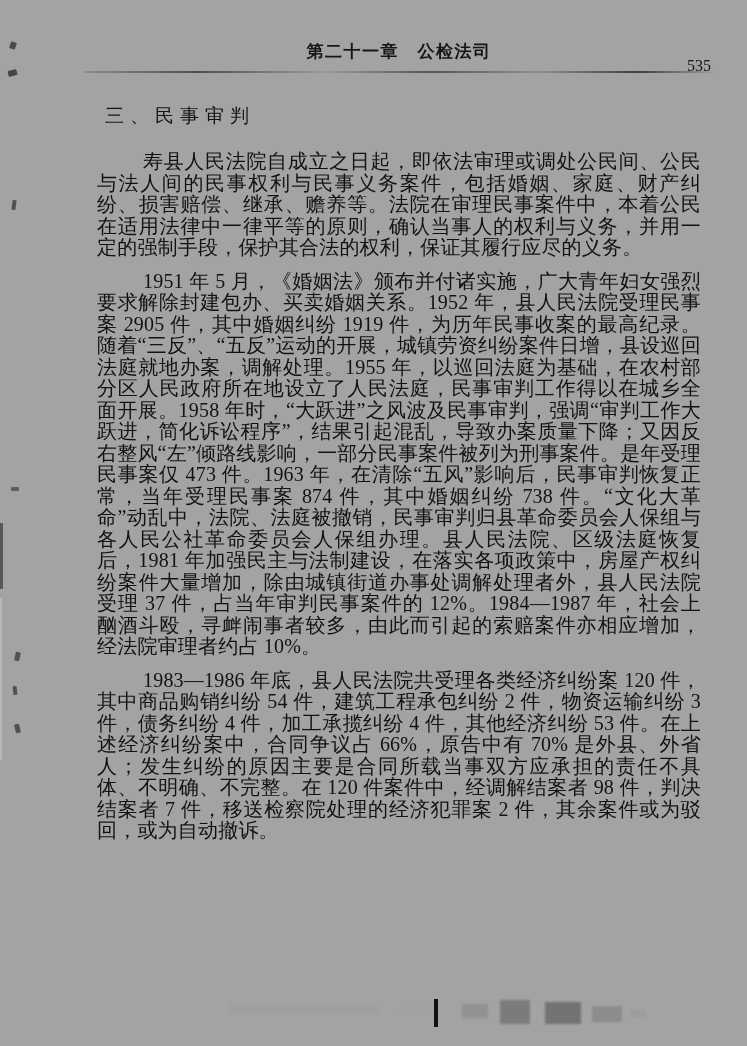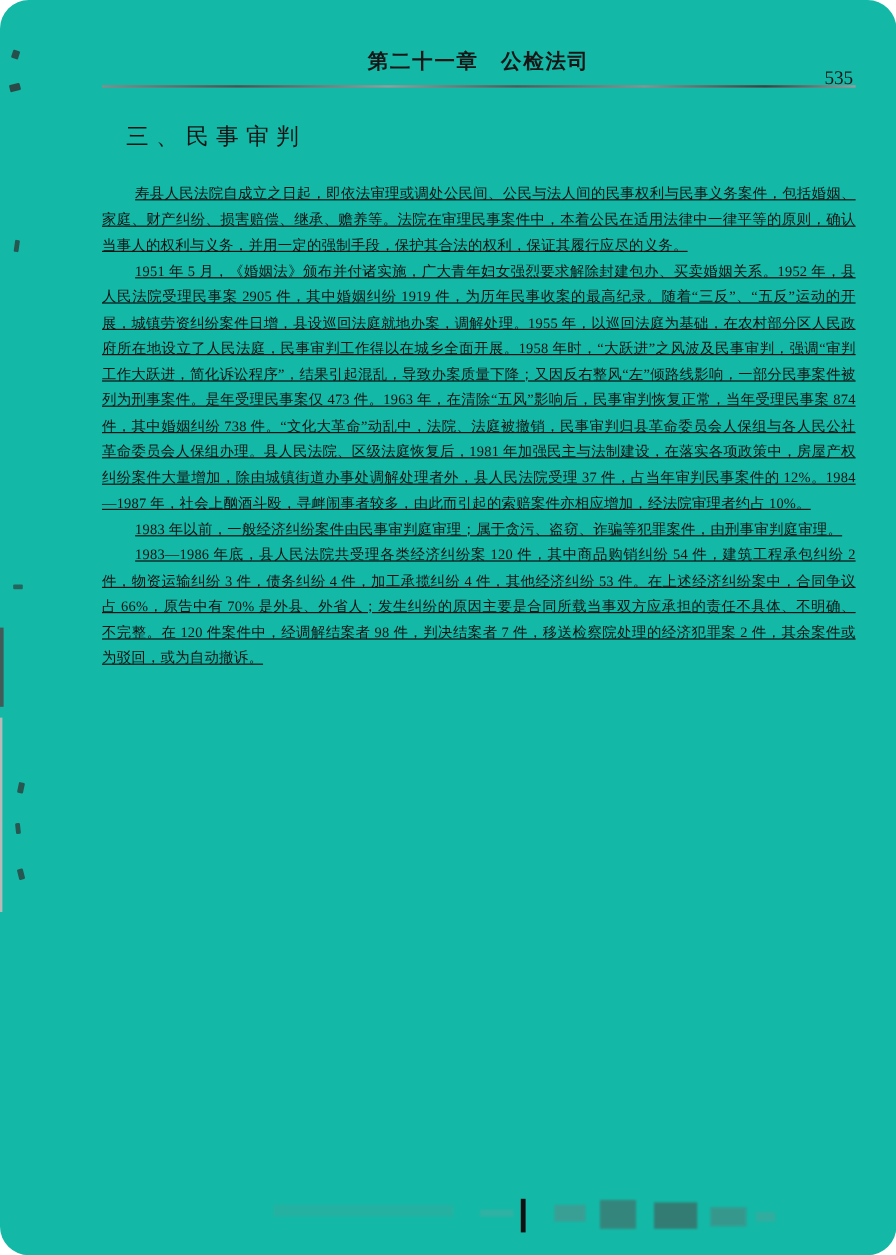--- a/index.html
+++ b/index.html
@@ -1,44 +1,44 @@
 <!DOCTYPE html>
 <html><head>
 <meta charset="utf-8">
 <style>
   html,body{margin:0;padding:0;}
   body{
     width:747px;height:1046px;background:#ffffff;position:relative;overflow:hidden;
     font-family:"Liberation Serif","DejaVu Serif",serif;
     color:#161616;
   }
-  .page{position:absolute;inset:0;background:#14b8a6;border-radius:24px;}
+  .page{position:absolute;inset:0;background:#a3a3a3;}
   
   .running-header{position:absolute;top:40px;left:85px;width:628px;height:34px;}
   .chapter-title{
     position:absolute;left:50%;top:0;transform:translateX(-50%);
     font-size:17px;font-weight:bold;letter-spacing:1.5px;white-space:nowrap;
   }
   .page-number{position:absolute;right:2px;top:17px;font-size:16px;text-align:right;}
   .header-rule{
     position:absolute;left:0;right:0;top:31px;height:2px;
     background:linear-gradient(90deg,#8a8a8a 0%,#4f4f4f 18%,#9a9a9a 38%,#565656 55%,#8f8f8f 72%,#3f3f3f 88%,#9c9c9c 100%);
   }
   
   .content{position:absolute;top:92px;left:85px;width:628px;}
   h2.section-heading{
     margin:32px 0 24px 20px;padding:0;
-    font-size:19px;font-weight:500;line-height:23px;letter-spacing:6px;color:#141414;font-family:Liberation Mono, monospace;
+    font-size:19px;font-weight:500;line-height:23px;letter-spacing:6px;color:#141414;
   }
   h2.section-heading.first{margin-top:12px;}
   p.para{
-    margin:0;padding:0;
-    font-size:12px;line-height:21.5px;
+    margin:12px;padding:0;
+    font-size:20px;line-height:21.5px;
     text-align:justify;text-indent:2.3em;
-    letter-spacing:0.2px;color:#121212;text-decoration:underline;
+    letter-spacing:0.2px;color:#121212;
   }
   
   .artifact{position:absolute;pointer-events:none;}
   .ink{background:#2e2e2e;border-radius:1px;}
   .m1{left:10px;top:42px;width:6px;height:7px;opacity:.75;transform:rotate(18deg);}
   .m2{left:8px;top:70px;width:9px;height:6px;opacity:.8;transform:rotate(-14deg);}
   .m3{left:12px;top:200px;width:4px;height:10px;opacity:.7;transform:rotate(8deg);}
   .m4{left:11px;top:487px;width:8px;height:4px;opacity:.6;}
   .m5{left:15px;top:652px;width:5px;height:9px;opacity:.7;transform:rotate(12deg);}
   .m6{left:13px;top:686px;width:4px;height:9px;opacity:.7;transform:rotate(-6deg);}
@@ -68,21 +68,20 @@
 
   <div class="content">
 
     <section>
       <h2 class="section-heading first">三、民事审判</h2>
       <p class="para">寿县人民法院自成立之日起，即依法审理或调处公民间、公民与法人间的民事权利与民事义务案件，包括婚姻、家庭、财产纠纷、损害赔偿、继承、赡养等。法院在审理民事案件中，本着公民在适用法律中一律平等的原则，确认当事人的权利与义务，并用一定的强制手段，保护其合法的权利，保证其履行应尽的义务。</p>
       <p class="para">1951 年 5 月，《婚姻法》颁布并付诸实施，广大青年妇女强烈要求解除封建包办、买卖婚姻关系。1952 年，县人民法院受理民事案 2905 件，其中婚姻纠纷 1919 件，为历年民事收案的最高纪录。随着“三反”、“五反”运动的开展，城镇劳资纠纷案件日增，县设巡回法庭就地办案，调解处理。1955 年，以巡回法庭为基础，在农村部分区人民政府所在地设立了人民法庭，民事审判工作得以在城乡全面开展。1958 年时，“大跃进”之风波及民事审判，强调“审判工作大跃进，简化诉讼程序”，结果引起混乱，导致办案质量下降；又因反右整风“左”倾路线影响，一部分民事案件被列为刑事案件。是年受理民事案仅 473 件。1963 年，在清除“五风”影响后，民事审判恢复正常，当年受理民事案 874 件，其中婚姻纠纷 738 件。“文化大革命”动乱中，法院、法庭被撤销，民事审判归县革命委员会人保组与各人民公社革命委员会人保组办理。县人民法院、区级法庭恢复后，1981 年加强民主与法制建设，在落实各项政策中，房屋产权纠纷案件大量增加，除由城镇街道办事处调解处理者外，县人民法院受理 37 件，占当年审判民事案件的 12%。1984—1987 年，社会上酗酒斗殴，寻衅闹事者较多，由此而引起的索赔案件亦相应增加，经法院审理者约占 10%。</p>
     </section>
 
     <section>
-      <p class="para">1983 年以前，一般经济纠纷案件由民事审判庭审理；属于贪污、盗窃、诈骗等犯罪案件，由刑事审判庭审理。</p>
       <p class="para">1983—1986 年底，县人民法院共受理各类经济纠纷案 120 件，其中商品购销纠纷 54 件，建筑工程承包纠纷 2 件，物资运输纠纷 3 件，债务纠纷 4 件，加工承揽纠纷 4 件，其他经济纠纷 53 件。在上述经济纠纷案中，合同争议占 66%，原告中有 70% 是外县、外省人；发生纠纷的原因主要是合同所载当事双方应承担的责任不具体、不明确、不完整。在 120 件案件中，经调解结案者 98 件，判决结案者 7 件，移送检察院处理的经济犯罪案 2 件，其余案件或为驳回，或为自动撤诉。</p>
     </section>
 
     <section>
     </section>
 
   </div>
 
   <div class="artifact ink m1"></div>
   <div class="artifact ink m2"></div>

